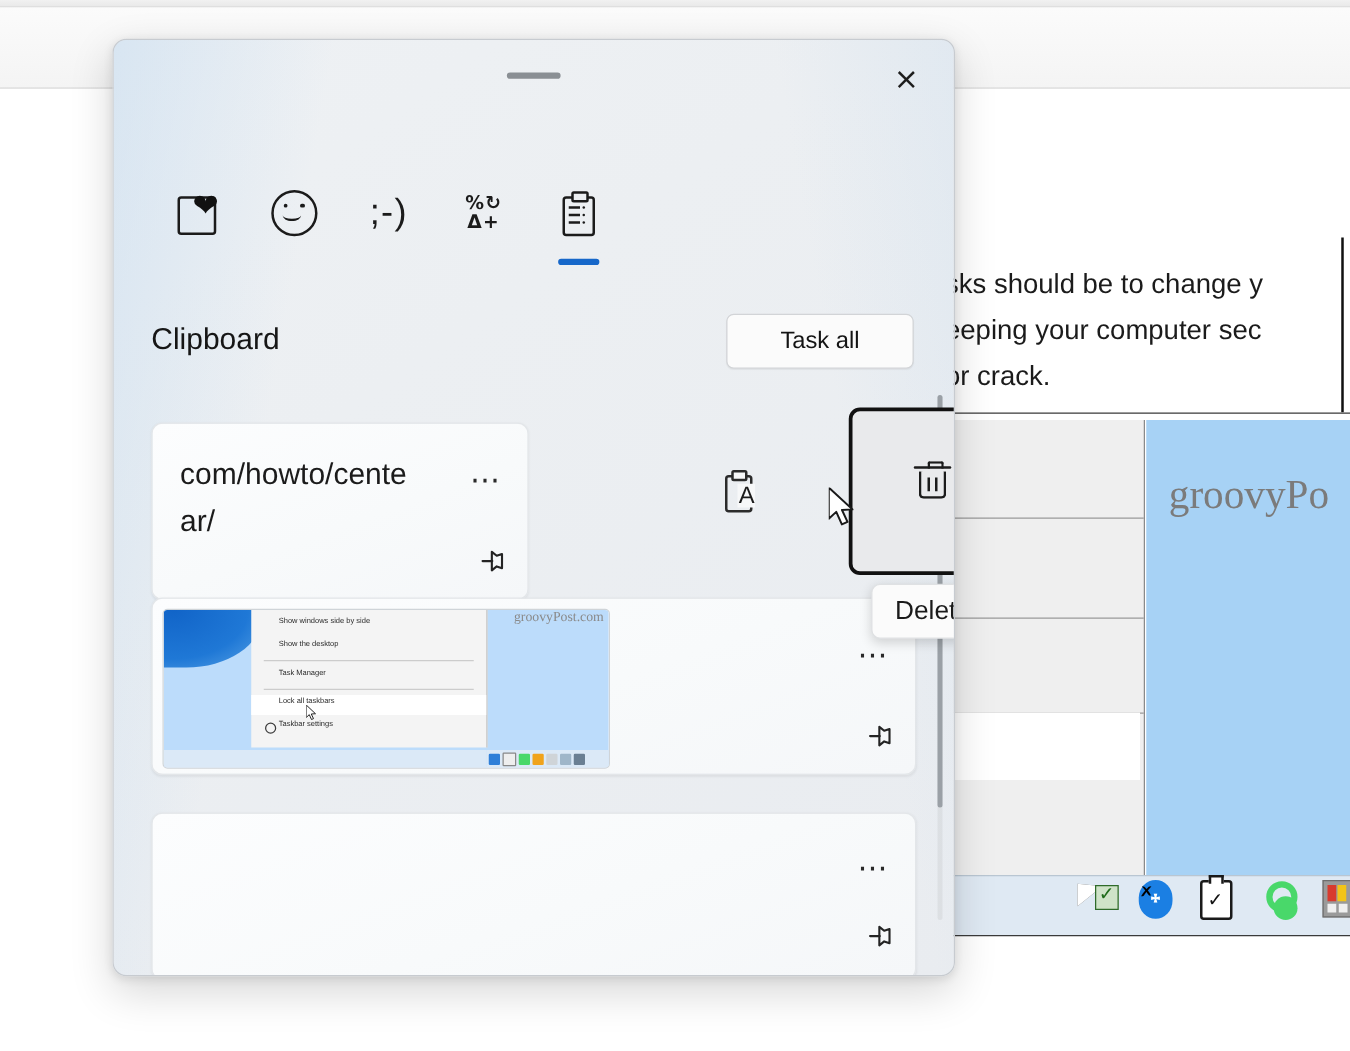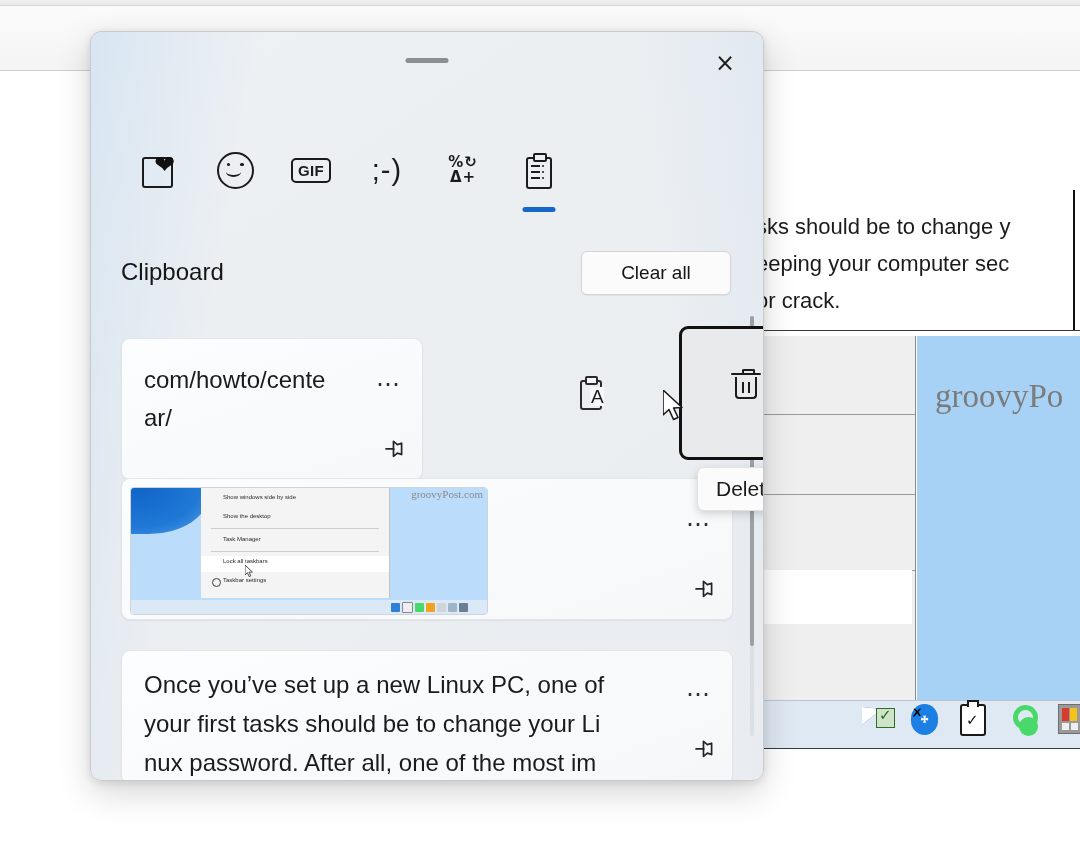--- a/index.html
+++ b/index.html
@@ -526,23 +526,20 @@
       </div>
 
       <div class="tb-item">
         <div class="g-emoji">
           <span class="eye l"></span>
             <span class="eye r"></span>
             <span class="mouth"></span>
         </div>
       </div>
 
-      <div class="tb-item">
-        <div class="g-gif">GIF</div>
-      </div>
 
       <div class="tb-item">
         <div class="g-kao">;-)</div>
       </div>
 
       <div class="tb-item">
         <div class="g-sym">
           <div>%↻</div>
           <div>Δ+</div>
         </div>
@@ -558,21 +555,21 @@
             <div class="dt" style="top:17px"></div>
           <div class="ln" style="top:23px"></div>
             <div class="dt" style="top:23px"></div>
         </div>
         <div class="tb-underline"></div>
       </div>
 
     </div>
 
     <div class="ch-title">Clipboard</div>
-    <div class="clear-all">Clear all</div>
+    <div class="clear-all">Task all</div>
 
     <div class="list">
 
       <div class="scrolltrack"></div>
       <div class="scrollthumb"></div>
 
       <div class="card text-card" style="top:24px; height:142px;">
         <div class="card-text">com/howto/cente
 ar/</div>
         <div class="dots" style="right:20px; top:40px;">⋯</div>
@@ -627,23 +624,20 @@
           <svg width="26" height="26" viewBox="0 0 26 26">
             <g stroke="#242424" stroke-width="1.7" fill="none" stroke-linejoin="round">
               <path d="M15 3 L23 11 L19 13 L18.5 18 L8 7.5 L13 7 Z"></path>
               <line x1="8" y1="18" x2="13.5" y2="12.5" stroke-linecap="round"></line>
             </g>
           </svg>
         </div>
       </div>
 
       <div class="card" style="top:336px; height:134px;">
-        <div class="card-text" style="top:14px; line-height:39px;">Once you’ve set up a new Linux PC, one of
-your first tasks should be to change your Li
-nux password. After all, one of the most im</div>
         <div class="dots" style="right:20px; top:38px;">⋯</div>
         <div class="pin" style="right:18px; bottom:16px;">
           <svg width="26" height="26" viewBox="0 0 26 26">
             <g stroke="#242424" stroke-width="1.7" fill="none" stroke-linejoin="round">
               <path d="M15 3 L23 11 L19 13 L18.5 18 L8 7.5 L13 7 Z"></path>
               <line x1="8" y1="18" x2="13.5" y2="12.5" stroke-linecap="round"></line>
             </g>
           </svg>
         </div>
       </div>

